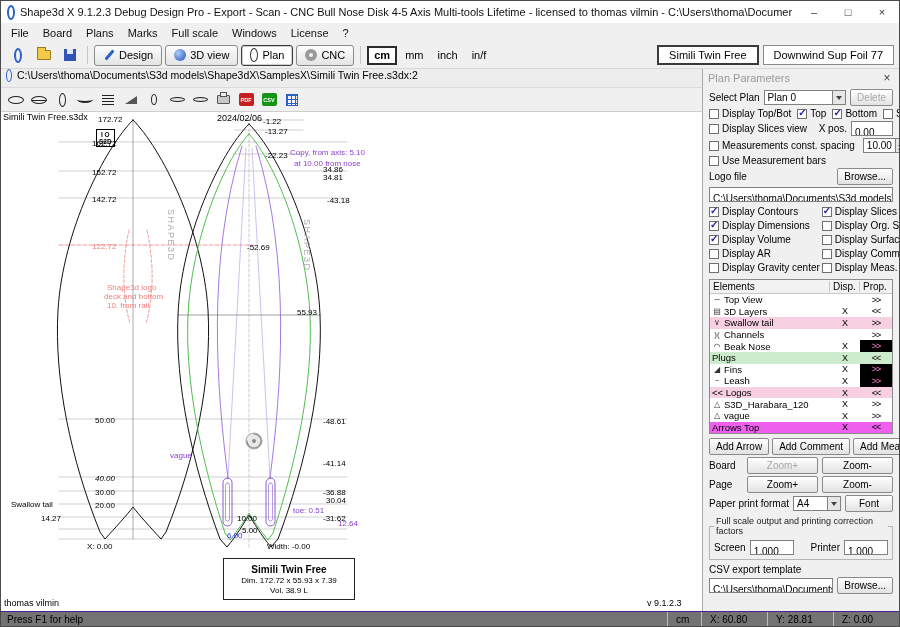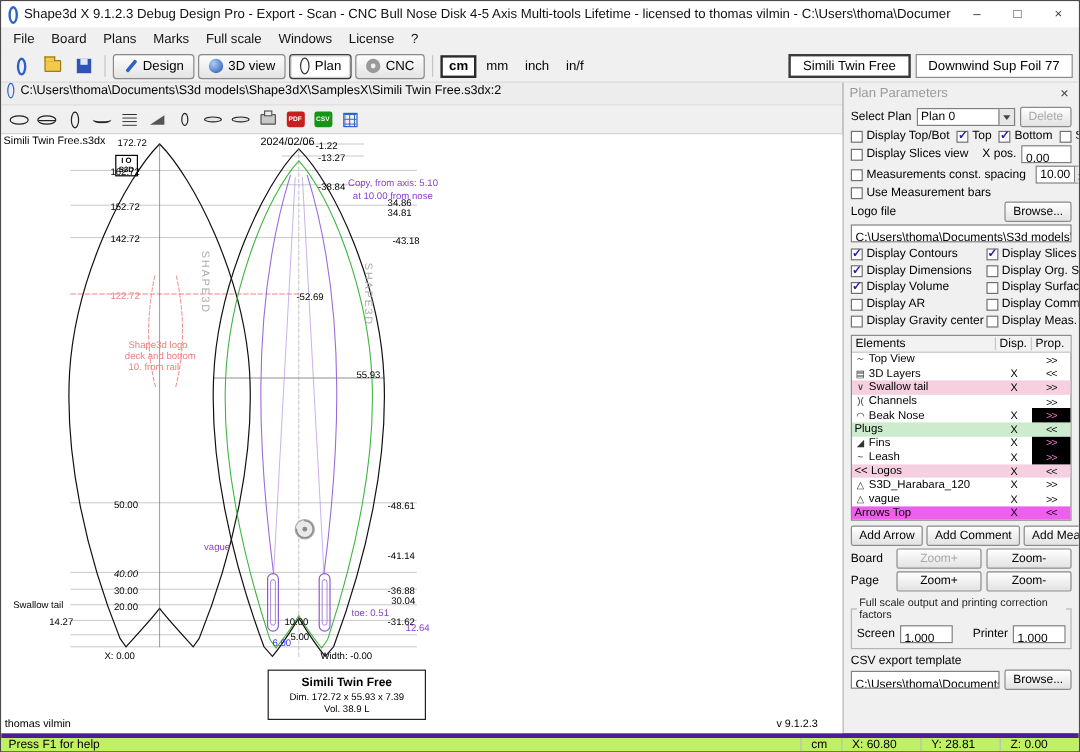--- a/index.html
+++ b/index.html
@@ -104,21 +104,21 @@
   .dc{text-align:center;font-size:9px;height:100%;display:flex;align-items:center;justify-content:center}
   .pc{text-align:center;font-size:9px;letter-spacing:-1px;height:100%;display:flex;align-items:center;justify-content:center}
   .prop-black{background:#000;color:#ff7fd4}
   .bg-pink{background:#f6cfe0}
   .bg-green{background:#cdeccd}
   .bg-magenta{background:#ee5fee}
   fieldset{border:1px solid #b5b5b5;margin:4px 6px 2px;padding:3px 4px 4px;flex:none}
   legend{font-size:9px;padding:0 2px;color:#222}
 
   
-  .statusbar{height:15px;background:#bef264;border-top:4px solid #4c1d95;display:flex;align-items:stretch;font-size:10px;flex:none}
+  .statusbar{height:15px;background:#737373;border-top:1px solid #4c1d95;display:flex;align-items:stretch;font-size:10px;flex:none}
   .shelp{flex:1;display:flex;align-items:center;padding:0 6px}
   .scell{display:flex;align-items:center;padding:0 8px;border-left:1px solid #bdbdbd;min-width:34px}
 </style>
 </head>
 <body>
 
 <div class="window">
 
   <div class="titlebar">
     <span class="title-icon"></span>
@@ -282,21 +282,21 @@
 
         <div style="position:absolute;inset:0">
             <div class="clabel" style="left: 2px; top: 1px; color: rgb(0, 0, 0); font-size: 9px;">Simili Twin Free.s3dx</div>
             <div class="clabel" style="left: 97px; top: 3px; color: rgb(0, 0, 0);">172.72</div>
             <div class="clabel" style="left: 216px; top: 2px; color: rgb(0, 0, 0); font-size: 9px;">2024/02/06</div>
             <div class="clabel" style="left: 262px; top: 5px; color: rgb(0, 0, 0);">-1.22</div>
             <div class="clabel" style="left: 264px; top: 15px; color: rgb(0, 0, 0);">-13.27</div>
             <div class="clabel" style="left: 91px; top: 27px; color: rgb(0, 0, 0);">162.72</div>
             <div class="clabel" style="left: 289px; top: 36px; color: rgb(138, 63, 209);">Copy, from axis: 5.10</div>
             <div class="clabel" style="left: 293px; top: 47px; color: rgb(138, 63, 209);">at 10.00 from nose</div>
-            <div class="clabel" style="left: 264px; top: 39px; color: rgb(0, 0, 0);">-38.84</div>
+            <div class="clabel" style="left: 264px; top: 39px; color: rgb(0, 0, 0);">-22.23</div>
             <div class="clabel" style="left: 91px; top: 56px; color: rgb(0, 0, 0);">152.72</div>
             <div class="clabel" style="left: 322px; top: 53px; color: rgb(0, 0, 0);">34.86</div>
             <div class="clabel" style="left: 322px; top: 61px; color: rgb(0, 0, 0);">34.81</div>
             <div class="clabel" style="left: 91px; top: 83px; color: rgb(0, 0, 0);">142.72</div>
             <div class="clabel" style="left: 326px; top: 84px; color: rgb(0, 0, 0);">-43.18</div>
             <div class="clabel" style="left: 91px; top: 130px; color: rgb(239, 128, 128);">122.72</div>
             <div class="clabel" style="left: 246px; top: 131px; color: rgb(0, 0, 0);">-52.69</div>
             <div class="clabel" style="left: 106px; top: 171px; color: rgb(239, 128, 128); text-align: center;">Shape3d logo</div>
             <div class="clabel" style="left: 103px; top: 180px; color: rgb(239, 128, 128);">deck and bottom</div>
             <div class="clabel" style="left: 106px; top: 189px; color: rgb(239, 128, 128);">10. from rail</div>
@@ -568,20 +568,28 @@
         <span class="plab" style="width:34px">Board</span>
         <span class="pbtn dis grow">Zoom+</span>
         <span class="pbtn grow">Zoom-</span>
       </div>
       <div class="prow">
         <span class="plab" style="width:34px">Page</span>
         <span class="pbtn grow">Zoom+</span>
         <span class="pbtn grow">Zoom-</span>
       </div>
 
+      <div class="prow">
+        <span class="plab">Paper print format</span>
+        <span class="combo grow">
+            <span class="cval">A4</span>
+            <span class="carr"></span>
+          </span>
+        <span class="pbtn" style="width:48px">Font</span>
+      </div>
 
       <fieldset>
         <legend>Full scale output and printing correction factors</legend>
         <div class="prow" style="margin:1px 0 0">
           <span>Screen</span>
           <span class="field" style="width:44px">1.000</span>
           <span class="grow"></span>
           <span>Printer</span>
           <span class="field" style="width:44px">1.000</span>
         </div>

